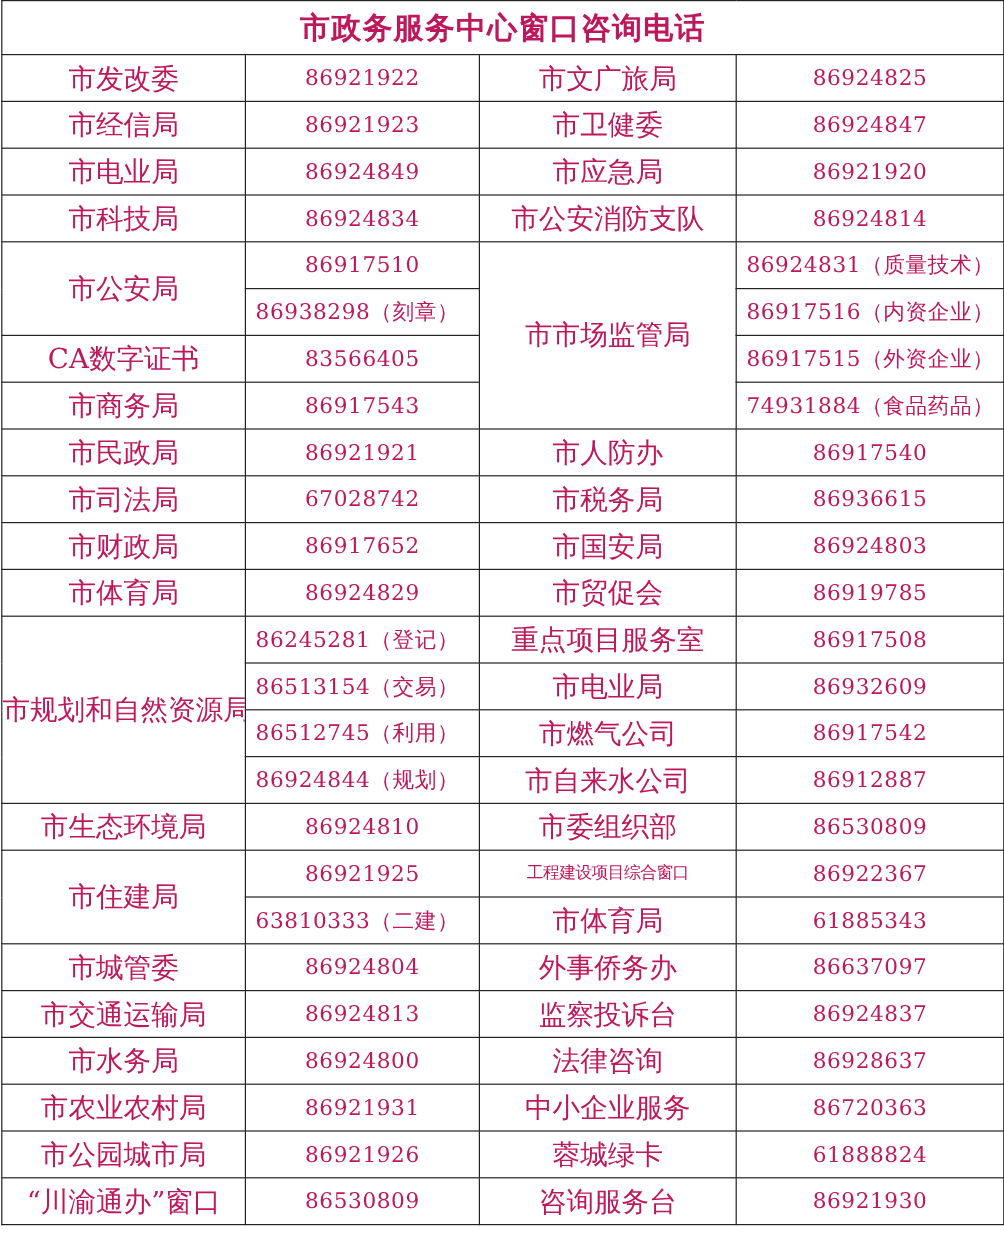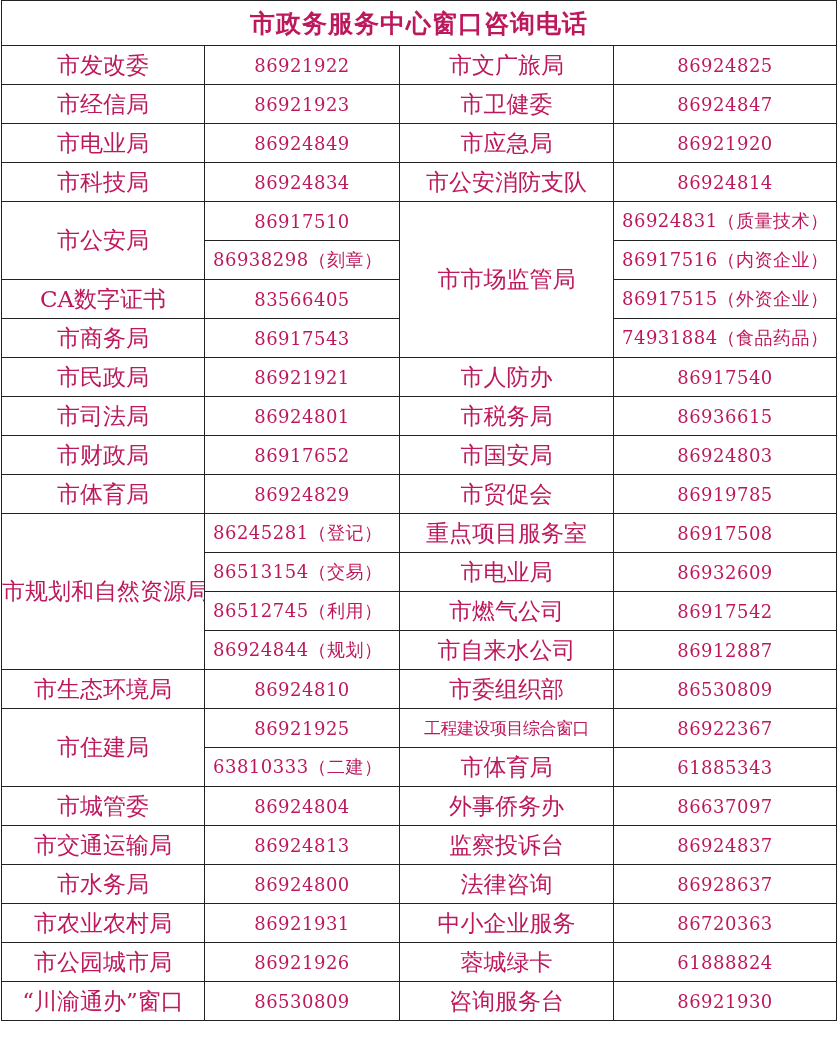--- a/index.html
+++ b/index.html
@@ -98,21 +98,21 @@
   </tr>
 
   <tr>
     <td class="dept">市民政局</td>
     <td class="phone">86921921</td>
     <td class="dept">市人防办</td>
     <td class="phone">86917540</td>
   </tr>
   <tr>
     <td class="dept">市司法局</td>
-    <td class="phone">86924801</td>
+    <td class="phone">67028742</td>
     <td class="dept">市税务局</td>
     <td class="phone">86936615</td>
   </tr>
   <tr>
     <td class="dept">市财政局</td>
     <td class="phone">86917652</td>
     <td class="dept">市国安局</td>
     <td class="phone">86924803</td>
   </tr>
   <tr>
@@ -147,21 +147,21 @@
   <tr>
     <td class="dept">市生态环境局</td>
     <td class="phone">86924810</td>
     <td class="dept">市委组织部</td>
     <td class="phone">86530809</td>
   </tr>
 
   <tr>
     <td class="dept" rowspan="2">市住建局</td>
     <td class="phone">86921925</td>
-    <td class="dept" style="font-size:17px;letter-spacing:-0.5px;text-align:center;">工程建设项目综合窗口</td>
+    <td class="dept" style="font-size:14px;letter-spacing:-0.5px;text-align:center;">工程建设项目综合窗口</td>
     <td class="phone">86922367</td>
   </tr>
   <tr>
     <td class="phone left">63810333（二建）</td>
     <td class="dept">市体育局</td>
     <td class="phone">61885343</td>
   </tr>
 
   <tr>
     <td class="dept">市城管委</td>

